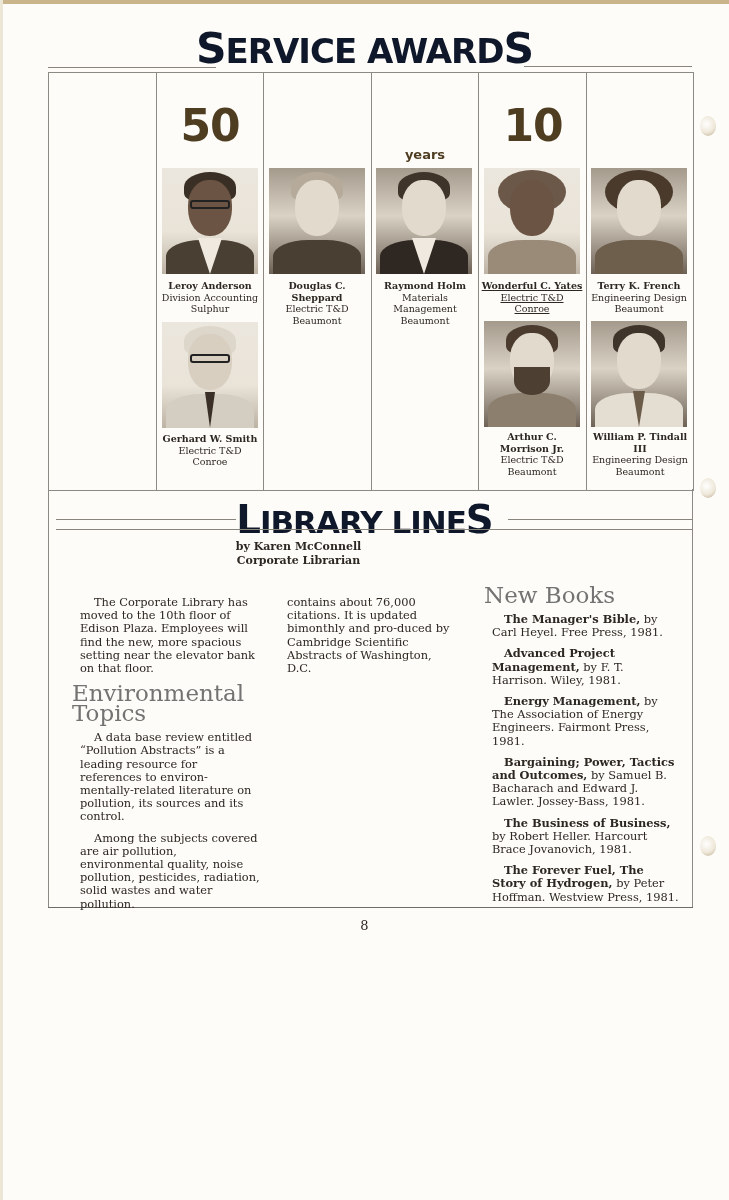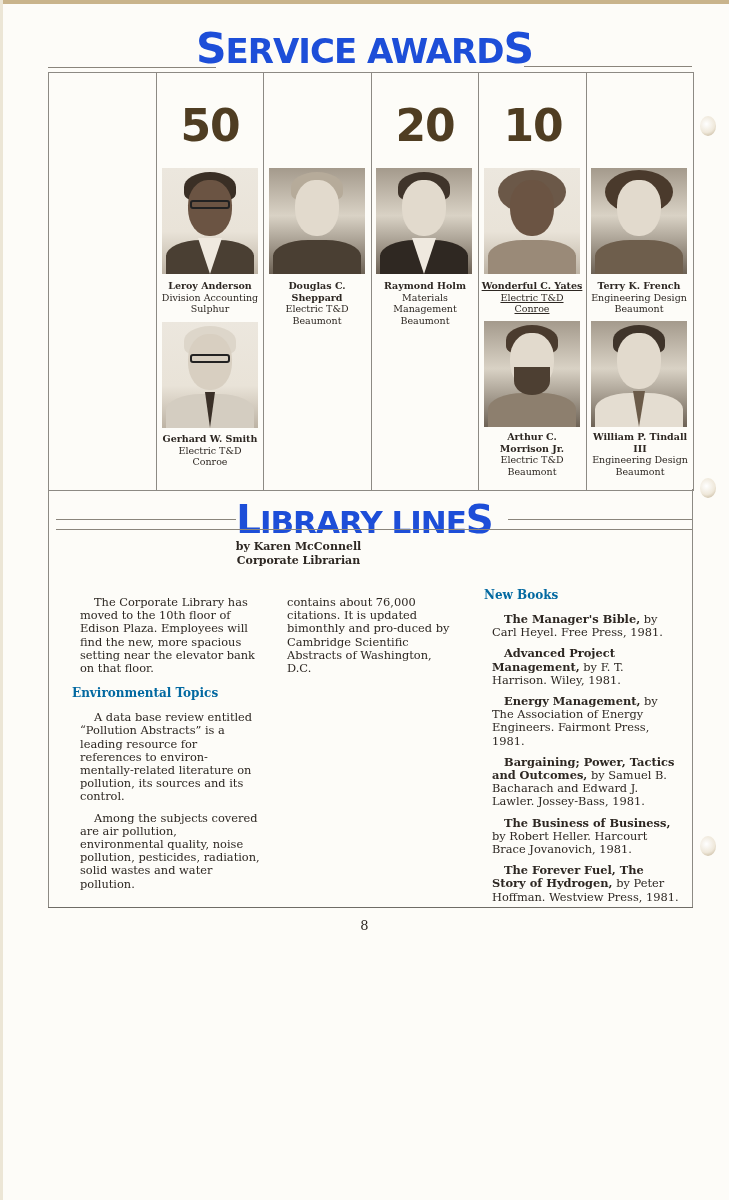--- a/index.html
+++ b/index.html
@@ -14,21 +14,21 @@
 
   .hole { position:absolute; width:16px; height:20px; border-radius:50%;
           background:radial-gradient(circle at 40% 40%, #ffffff 0%, #efe8da 55%, #b9a88a 100%); }
 
   
   .banner { position:absolute; left:0; width:729px; }
   .banner .rule { position:absolute; height:1px; background:#8a857c; }
   .banner .title {
     position:absolute; left:0; width:729px; text-align:center;
     font-family:"DejaVu Sans", sans-serif; font-weight:bold;
-    color:#1d4ed8; letter-spacing:-1px;
+    color:#0f172a; letter-spacing:-1px;
   }
   .banner .title .cap { font-size:1.25em; }
 
   
   .awards-box {
     position:absolute; left:48px; top:72px; width:644px; height:417px;
     border:1px solid #8d8a84;
   }
   .col-line { position:absolute; top:0; width:1px; height:417px; background:#8d8a84; }
   .years { position:absolute; text-align:center; color:#4f3d22; font-family:"DejaVu Sans", sans-serif; font-weight:bold; }
@@ -61,21 +61,21 @@
 
   
   .byline { position:absolute; left:0; width:597px; top:540px; text-align:center; font-size:11px; line-height:14px; font-weight:bold; color:#2d2722; }
   .lib-box-left { position:absolute; left:48px; top:489px; width:1px; height:418px; background:#8d8a84; }
   .lib-box-right { position:absolute; left:692px; top:489px; width:1px; height:418px; background:#8d8a84; }
   .lib-box-bottom { position:absolute; left:48px; top:907px; width:645px; height:1px; background:#6f6c66; }
   .lib-rule2 { position:absolute; left:56px; top:529px; width:636px; height:1px; background:#8a857c; }
 
   .col { position:absolute; font-size:11.4px; line-height:13.2px; color:#2d2722; }
   .col p { margin:8px; text-indent:14px; }
-  .col h3 { margin:6px 0 0 0; font-size:12px; line-height:20px; font-weight:bold; color:#0369a1; }
+  .col h3 { margin:6px 0 0 0; font-size:23px; line-height:20px; font-weight:normal; color:#737373; }
   .col .book { text-indent:12px; }
   .col .book b { font-weight:bold; }
 
   .pagenum { position:absolute; left:0; width:729px; top:918px; text-align:center; font-size:13px; color:#2d2722; }
 </style>
 </head>
 <body>
 
 <div class="topedge"></div>
 <div class="leftedge"></div>
@@ -98,21 +98,20 @@
   <div class="col-line" style="left:322px;"></div>
   <div class="col-line" style="left:429px;"></div>
   <div class="col-line" style="left:537px;"></div>
 </div>
 
 <div class="years" style="left:156px;top:104px;width:108px;">
   <span class="num">50</span>
   <span class="lbl">years</span>
 </div>
 <div class="years" style="left:371px;top:104px;width:108px;">
-  <span class="num">20</span>
   <span class="lbl">years</span>
 </div>
 <div class="years" style="left:479px;top:104px;width:108px;">
   <span class="num">10</span>
   <span class="lbl">years</span>
 </div>
 
 <div class="photo light dark-skin" style="left:162px;top:168px;">
   <div class="hair"></div>
     <div class="body"></div>

